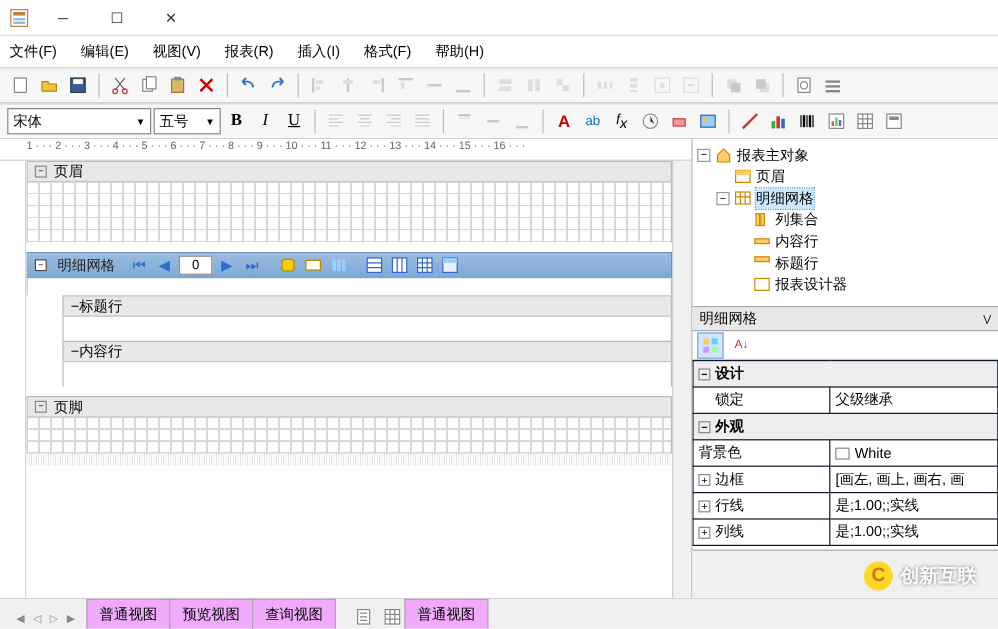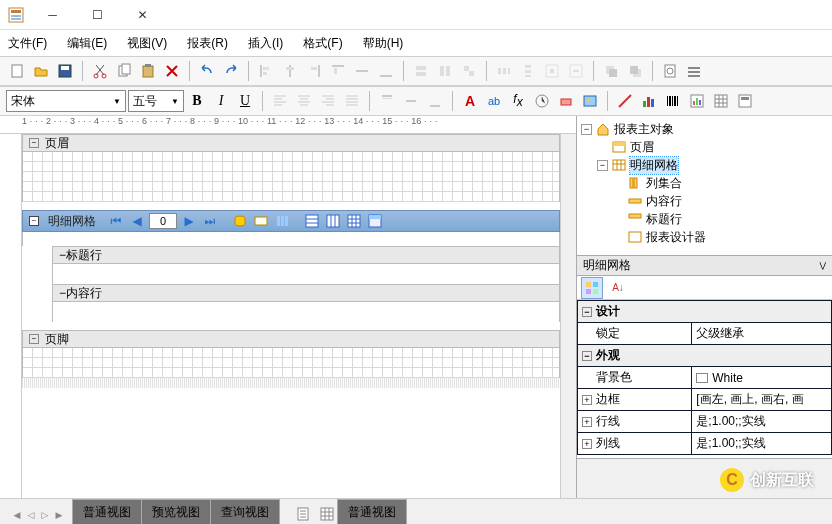--- a/index.html
+++ b/index.html
@@ -43,21 +43,21 @@
 
 .sub-hdr { height: 18px; background: #e8e8e8; border: 1px solid #bbb; display: flex; align-items: center; padding: 0 6px; margin-left: 30px; }
 .sub-body { height: 20px; border-left: 1px solid #bbb; border-right: 1px solid #bbb; margin-left: 30px; background: #fff; }
 
 .page-sep { height: 10px; background-image: linear-gradient(90deg, #e0e0e0 1px, transparent 1px); background-size: 2px 100%; }
 
 
 .tabbar { height: 26px; display: flex; align-items: flex-end; padding: 0 10px; border-top: 1px solid #ccc; background: #f0f0f0; gap: 0; }
 .tabbar .navbtns { display: flex; margin-right: 6px; }
 .tabbar .navbtns .nb { width: 14px; height: 18px; display: flex; align-items: center; justify-content: center; color: #888; font-size: 9px; cursor: pointer; }
-.tab { padding: 4px 10px 3px; border: 1px solid #aaa; border-bottom: none; background: #737373; margin-right: -1px; cursor: pointer; }
+.tab { padding: 4px 10px 3px; border: 1px solid #aaa; border-bottom: none; background: #f0abfc; margin-right: -1px; cursor: pointer; }
 .tab.active { background: #fff; border-bottom: 1px solid #fff; position: relative; top: 1px; }
 .tabsep { width: 10px; }
 .ticon { width: 20px; height: 20px; display: inline-flex; align-items: center; justify-content: center; margin-left: 4px; cursor: pointer; }
 
 
 .rightpanel { width: 256px; display: flex; flex-direction: column; border-left: 1px solid #aaa; background: #fff; }
 .tree { flex: 0 0 140px; overflow: auto; padding: 4px; border-bottom: 1px solid #aaa; position: relative; }
 .tree-row { display: flex; align-items: center; height: 18px; white-space: nowrap; }
 .tree-row .exp { width: 11px; height: 11px; border: 1px solid #999; display: flex; align-items: center; justify-content: center; font-size: 9px; line-height: 1; margin-right: 3px; cursor: pointer; }
 .tree-row .icon { width: 16px; height: 14px; margin-right: 3px; display: flex; align-items: center; justify-content: center; }
@@ -577,21 +577,21 @@
               <td class="cat" colspan="2"><span class="plus">−</span><span>设计</span></td>
             </tr>
         <tr>
               <td class="k"><span style="margin-left:14px">锁定</span></td>
               <td>父级继承</td>
             </tr>
         <tr>
               <td class="cat" colspan="2"><span class="plus">−</span><span>外观</span></td>
             </tr>
         <tr>
-              <td class="k"><span style="margin-left:14px">背景色</span></td>
+              <td class="k"><span style="">背景色</span></td>
               <td><span style="display:inline-block;width:12px;height:10px;border:1px solid #888;background:#fff;vertical-align:middle;margin-right:4px"></span><span>White</span></td>
             </tr>
         <tr>
               <td class="k"><span class="plus">+</span><span>边框</span></td>
               <td>[画左, 画上, 画右, 画</td>
             </tr>
         <tr>
               <td class="k"><span class="plus">+</span><span>行线</span></td>
               <td>是;1.00;;实线</td>
             </tr>

